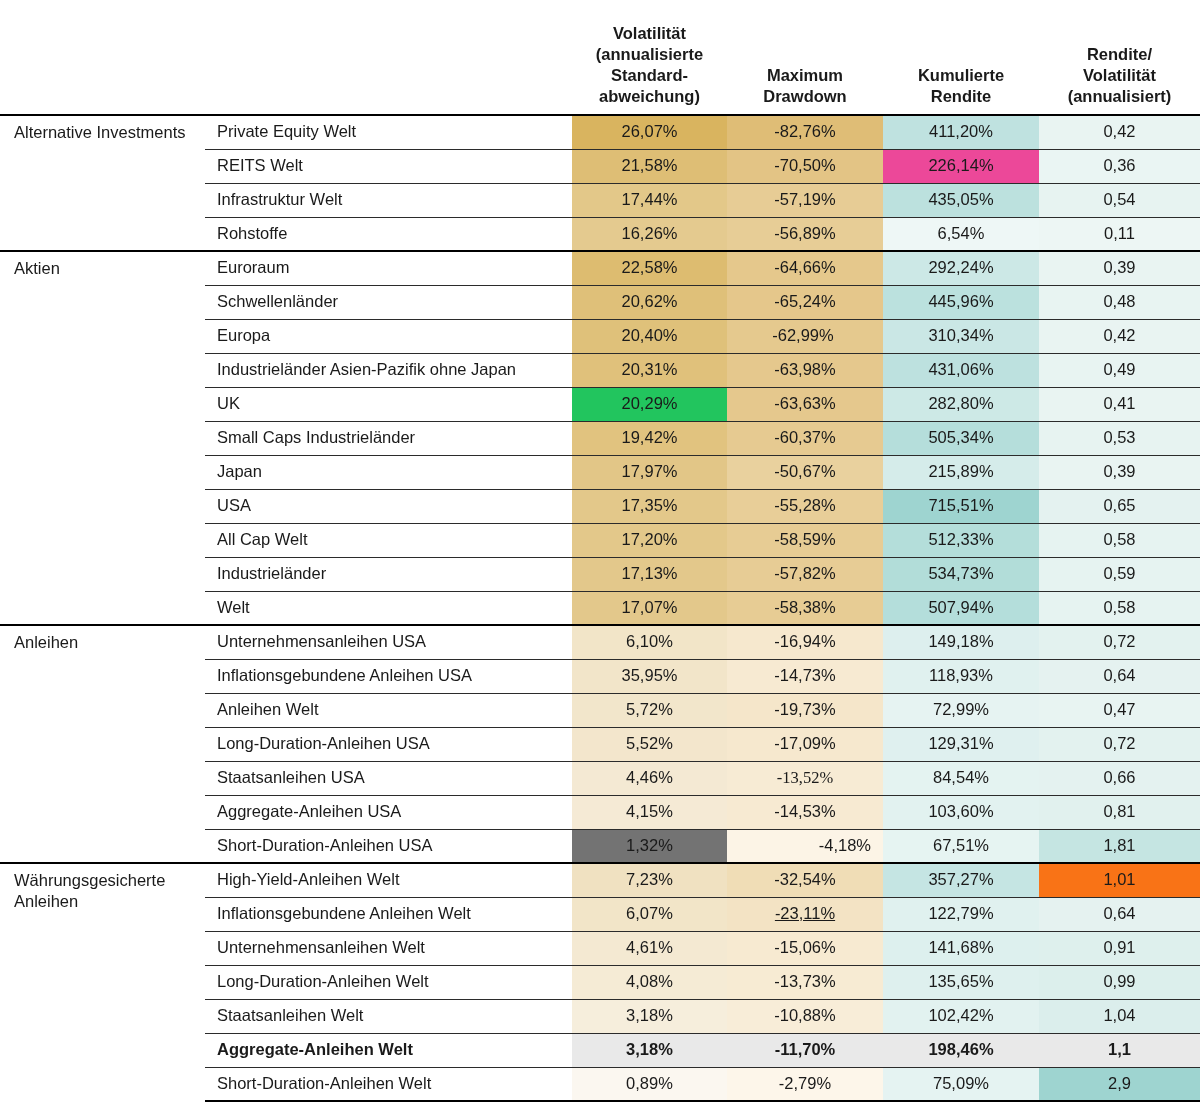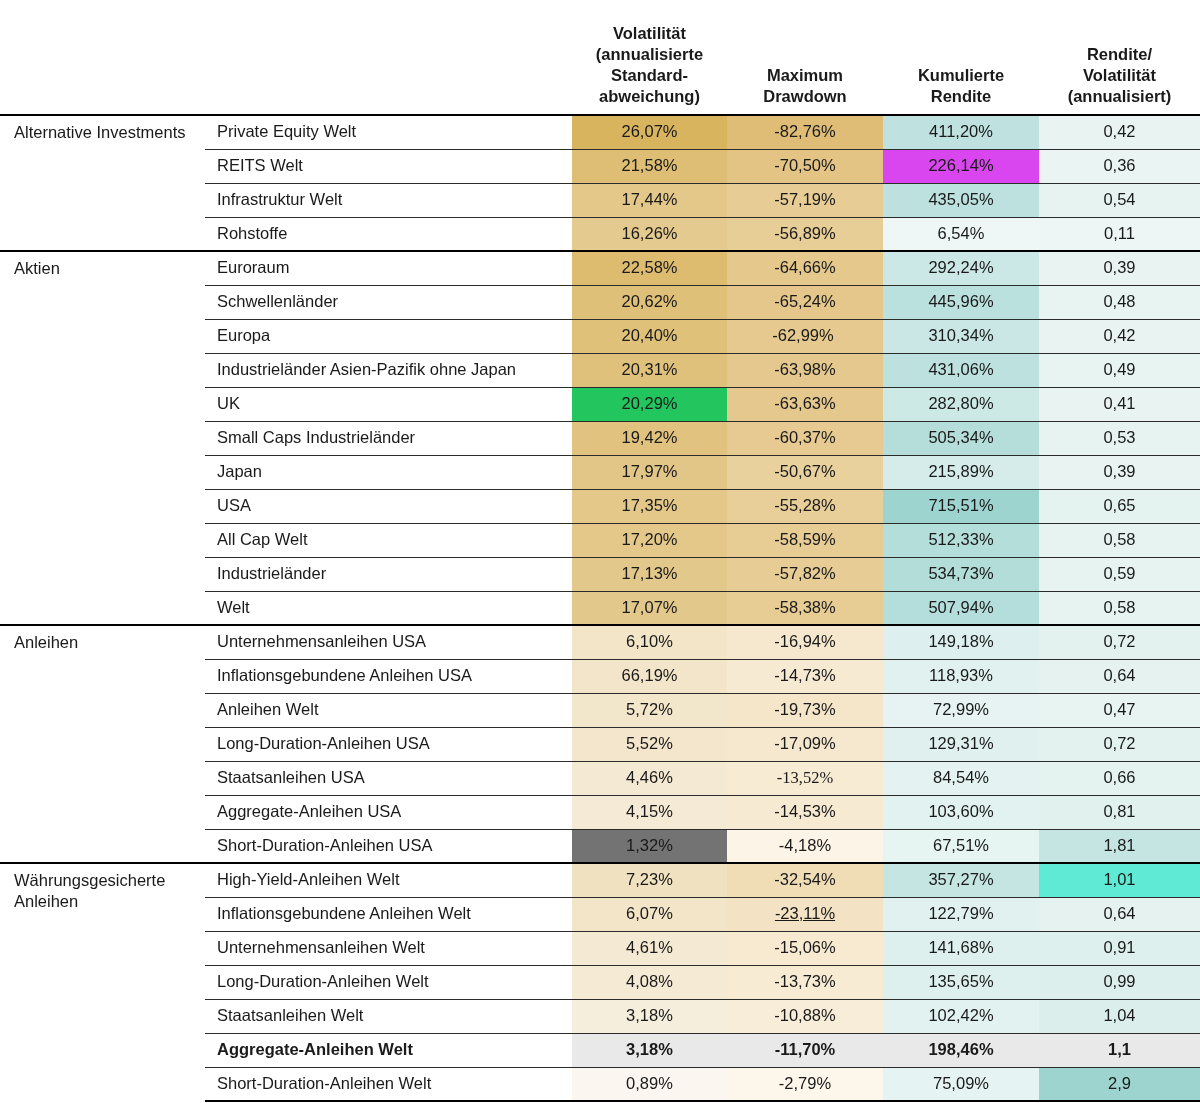--- a/index.html
+++ b/index.html
@@ -144,21 +144,21 @@
         <td class="asset">Private Equity Welt</td>
         <td class="num" style="background: rgb(217, 180, 95);">26,07%</td>
         <td class="num" style="background: rgb(223, 189, 118);">-82,76%</td>
         <td class="num" style="background: rgb(191, 226, 224);">411,20%</td>
         <td class="num" style="background: rgb(233, 244, 242);">0,42</td>
       </tr>
       <tr>
         <td class="asset">REITS Welt</td>
         <td class="num" style="background: rgb(222, 190, 117);">21,58%</td>
         <td class="num" style="background: rgb(227, 196, 133);">-70,50%</td>
-        <td class="num" style="background: #d946ef;">226,14%</td>
+        <td class="num" style="background: #ec4899;">226,14%</td>
         <td class="num" style="background: rgb(234, 245, 243);">0,36</td>
       </tr>
       <tr>
         <td class="asset">Infrastruktur Welt</td>
         <td class="num" style="background: rgb(227, 200, 137);">17,44%</td>
         <td class="num" style="background: rgb(231, 204, 149);">-57,19%</td>
         <td class="num" style="background: rgb(188, 225, 222);">435,05%</td>
         <td class="num" style="background: rgb(231, 243, 241);">0,54</td>
       </tr>
       <tr>
@@ -249,21 +249,21 @@
       <tr class="sec-start">
         <td class="group" rowspan="7">Anleihen</td>
         <td class="asset">Unternehmensanleihen USA</td>
         <td class="num" style="background: rgb(242, 229, 200);">6,10%</td>
         <td class="num" style="background: rgb(246, 232, 206);">-16,94%</td>
         <td class="num" style="background: rgb(221, 239, 238);">149,18%</td>
         <td class="num" style="background: rgb(227, 242, 239);">0,72</td>
       </tr>
       <tr>
         <td class="asset">Inflationsgebundene Anleihen USA</td>
-        <td class="num" style="background: rgb(242, 229, 201);">66,19%</td>
+        <td class="num" style="background: rgb(242, 229, 201);">35,95%</td>
         <td class="num" style="background: rgb(247, 234, 210);">-14,73%</td>
         <td class="num" style="background: rgb(224, 241, 239);">118,93%</td>
         <td class="num" style="background: rgb(229, 242, 240);">0,64</td>
       </tr>
       <tr>
         <td class="asset">Anleihen Welt</td>
         <td class="num" style="background: rgb(242, 230, 203);">5,72%</td>
         <td class="num" style="background: rgb(245, 230, 202);">-19,73%</td>
         <td class="num" style="background: rgb(230, 243, 242);">72,99%</td>
         <td class="num" style="background: rgb(232, 244, 242);">0,47</td>
@@ -285,31 +285,31 @@
       <tr>
         <td class="asset">Aggregate-Anleihen USA</td>
         <td class="num" style="background: rgb(245, 234, 213);">4,15%</td>
         <td class="num" style="background: rgb(247, 234, 210);">-14,53%</td>
         <td class="num" style="background: rgb(226, 242, 240);">103,60%</td>
         <td class="num" style="background: rgb(225, 241, 238);">0,81</td>
       </tr>
       <tr>
         <td class="asset">Short-Duration-Anleihen USA</td>
         <td class="num" style="background: #737373;">1,32%</td>
-        <td class="num" style="background: rgb(252, 244, 230);">-4,18%</td>
+        <td class="num" style="background: rgb(252, 244, 230); text-align: right;">-4,18%</td>
         <td class="num" style="background: rgb(230, 244, 242);">67,51%</td>
         <td class="num" style="background: rgb(197, 229, 226);">1,81</td>
       </tr>
       <tr class="sec-start">
         <td class="group" rowspan="7">Währungsgesicherte Anleihen</td>
         <td class="asset">High-Yield-Anleihen Welt</td>
         <td class="num" style="background: rgb(240, 225, 193);">7,23%</td>
         <td class="num" style="background: rgb(240, 221, 182);">-32,54%</td>
         <td class="num" style="background: rgb(197, 229, 227);">357,27%</td>
-        <td class="num" style="background: #5eead4;">1,01</td>
+        <td class="num" style="background: #f97316;">1,01</td>
       </tr>
       <tr>
         <td class="asset">Inflationsgebundene Anleihen Welt</td>
         <td class="num" style="background: rgb(242, 229, 200);">6,07%</td>
         <td class="num" style="background: rgb(243, 227, 196); text-decoration: underline;">-23,11%</td>
         <td class="num" style="background: rgb(224, 241, 239);">122,79%</td>
         <td class="num" style="background: rgb(229, 242, 240);">0,64</td>
       </tr>
       <tr>
         <td class="asset">Unternehmensanleihen Welt</td>

